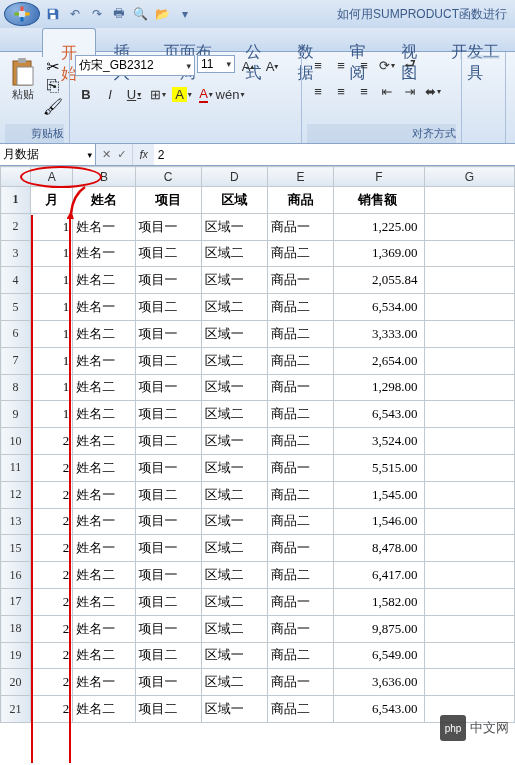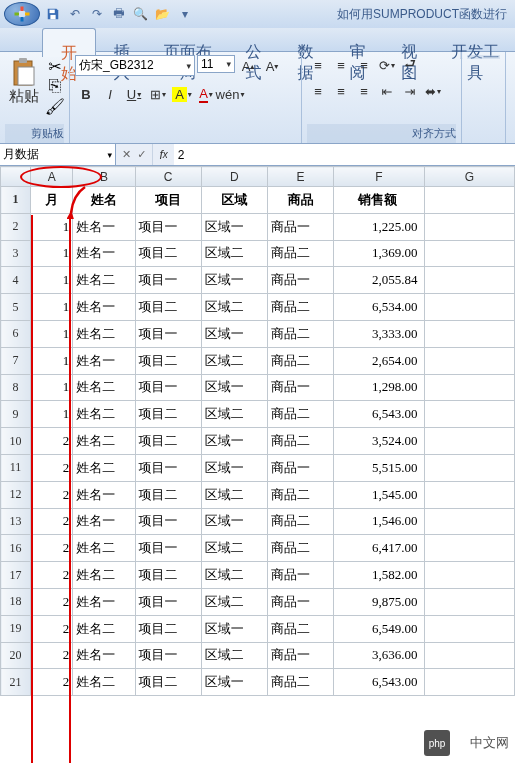--- a/index.html
+++ b/index.html
@@ -19,41 +19,41 @@
     .tab.active { background: #f0f5fb; border: 1px solid #8aa5c8; border-bottom: none; border-radius: 3px 3px 0 0; color: #d06030; }
     
     
     .ribbon { height: 92px; background: linear-gradient(#f0f5fb, #d6e3f3); border-bottom: 1px solid #8aa5c8; display: flex; }
     .group { border-right: 1px solid #aac0dc; padding: 3px 5px 0; display: flex; flex-direction: column; justify-content: space-between; }
     .group-label { text-align: right; font-size: 11px; color: #3a5a8a; padding: 2px 0; background: rgba(180,200,225,0.4); }
     .group-content { display: flex; flex: 1; gap: 3px; align-items: flex-start; }
     
     .paste-big { display: flex; flex-direction: column; align-items: center; padding: 2px 4px; cursor: pointer; }
     .paste-icon { width: 28px; height: 30px; }
-    .paste-label { font-size: 15px; color: #333; }
+    .paste-label { font-size: 11px; color: #333; }
     .clip-small { display: flex; flex-direction: column; gap: 2px; padding-top: 2px; }
     .clip-small div { width: 18px; height: 18px; cursor: pointer; display:flex; align-items:center; justify-content:center; }
     
     .font-group .row { display: flex; gap: 2px; margin-bottom: 3px; align-items: flex-start; }
     .combo { background: #fff; border: 1px solid #8aa5c8; font-size: 12px; padding: 1px 3px; display: flex; align-items: center; justify-content: space-between; }
     .combo .arrow { font-size: 9px; color: #333; margin-left: 3px; }
     .fontname { width: 120px; }
     .fontsize { width: 38px; }
     .ribbon-btn { width: 22px; height: 22px; border: 1px solid transparent; display: flex; align-items: center; justify-content: center; font-size: 13px; cursor: pointer; color: #333; }
     .ribbon-btn .drop { font-size: 8px; margin-left: 1px; }
     
     .align-group .row { display: flex; gap: 1px; margin-bottom: 3px; }
     .align-btn { width: 22px; height: 20px; }
     
     .num-group { width: 44px; }
     .num-btn { width: 36px; height: 22px; border: 1px solid #8aa5c8; background: #f8fafd; font-size: 11px; display:flex;align-items:center;justify-content:center; }
     
     
     .formula-row { height: 22px; background: #e8eef7; border-bottom: 1px solid #8aa5c8; display: flex; align-items: stretch; position: relative; }
-    .name-box { width: 116px; border-right: 1px solid #8aa5c8; background: #fff; display: flex; align-items: center; padding: 0 3px; font-size: 12px; justify-content: space-between; text-align: center; }
+    .name-box { width: 96px; border-right: 1px solid #8aa5c8; background: #fff; display: flex; align-items: center; padding: 0 3px; font-size: 12px; justify-content: space-between; text-align: center; }
     .name-box .arrow { font-size: 9px; }
     .fx-btns { display: flex; align-items: center; padding: 0 6px; gap: 6px; border-right: 1px solid #c8d4e4; }
     .fx-btns span { font-size: 11px; color: #666; cursor: pointer; }
     .fx-label { font-style: italic; font-size: 12px; padding: 0 6px; display: flex; align-items: center; color: #333; }
     .formula-input { flex: 1; background: #fff; border: none; padding: 0 4px; font-size: 12px; }
     
     
     .anno-ellipse { position: absolute; left: 20px; top: 166px; width: 82px; height: 22px; border: 2px solid #d00; border-radius: 50%; pointer-events: none; z-index: 50; }
     .anno-arrow { position: absolute; left: 67px; top: 183px; z-index: 50; pointer-events: none; }
     
@@ -70,21 +70,21 @@
     .col-d { width: 66px; }
     .col-e { width: 66px; }
     .col-f { width: 90px; text-align: right; padding-right: 6px !important; font-family: "Courier New", monospace; }
     .col-g { width: 60px; }
     .hdr-row td { font-weight: bold; text-align: center !important; }
     
     
     .col-a-highlight { position: absolute; left: 31px; top: 215px; width: 40px; height: 548px; border-left: 2.5px solid #d00; border-right: 2.5px solid #d00; pointer-events: none; z-index: 40; }
     
     
-    .watermark { position: absolute; right: 6px; bottom: 9px; display: flex; align-items: center; gap: 20px; opacity: 0.85; z-index: 60; }
+    .watermark { position: absolute; right: 6px; bottom: 24px; display: flex; align-items: center; gap: 4px; opacity: 0.85; z-index: 60; }
     .watermark .logo { width: 26px; height: 26px; background: #333; color: #fff; font-size: 10px; display: flex; align-items: center; justify-content: center; border-radius: 3px; }
     .watermark .txt { font-size: 13px; color: #333; }
   </style>
 </head>
 <body>
 
 <div class="titlebar">
   <div class="office-btn">
     <svg viewBox="0 0 24 24">
         <circle cx="12" cy="12" r="5" fill="#fff" opacity=".7"></circle>
@@ -377,20 +377,30 @@
           <td class="rowhdr">13</td>
           <td class="col-a">2</td>
           <td class="col-b">姓名一</td>
           <td class="col-c">项目一</td>
           <td class="col-d">区域一</td>
           <td class="col-e">商品二</td>
           <td class="col-f">1,546.00</td>
           <td class="col-g"></td>
         </tr>
         <tr>
+          <td class="rowhdr">15</td>
+          <td class="col-a">2</td>
+          <td class="col-b">姓名一</td>
+          <td class="col-c">项目一</td>
+          <td class="col-d">区域二</td>
+          <td class="col-e">商品一</td>
+          <td class="col-f">8,478.00</td>
+          <td class="col-g"></td>
+        </tr>
+        <tr>
           <td class="rowhdr">16</td>
           <td class="col-a">2</td>
           <td class="col-b">姓名二</td>
           <td class="col-c">项目一</td>
           <td class="col-d">区域二</td>
           <td class="col-e">商品二</td>
           <td class="col-f">6,417.00</td>
           <td class="col-g"></td>
         </tr>
         <tr>

